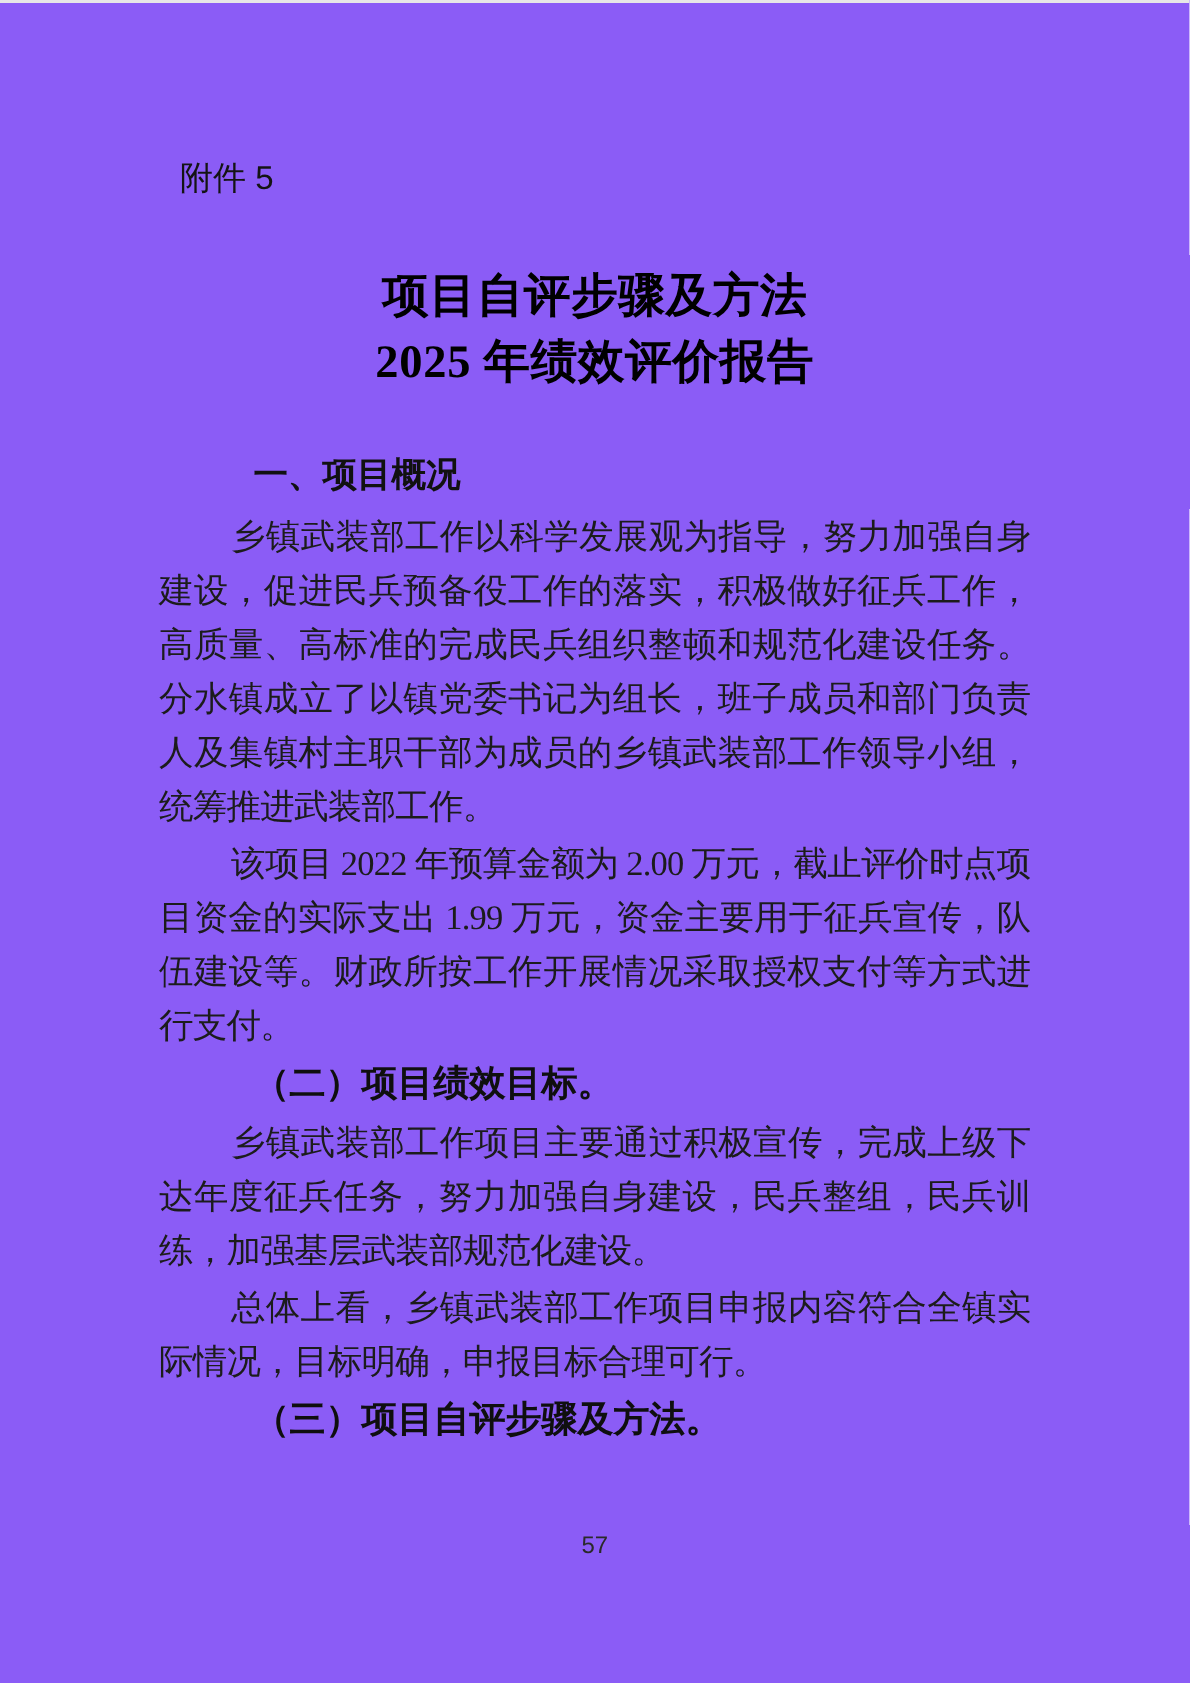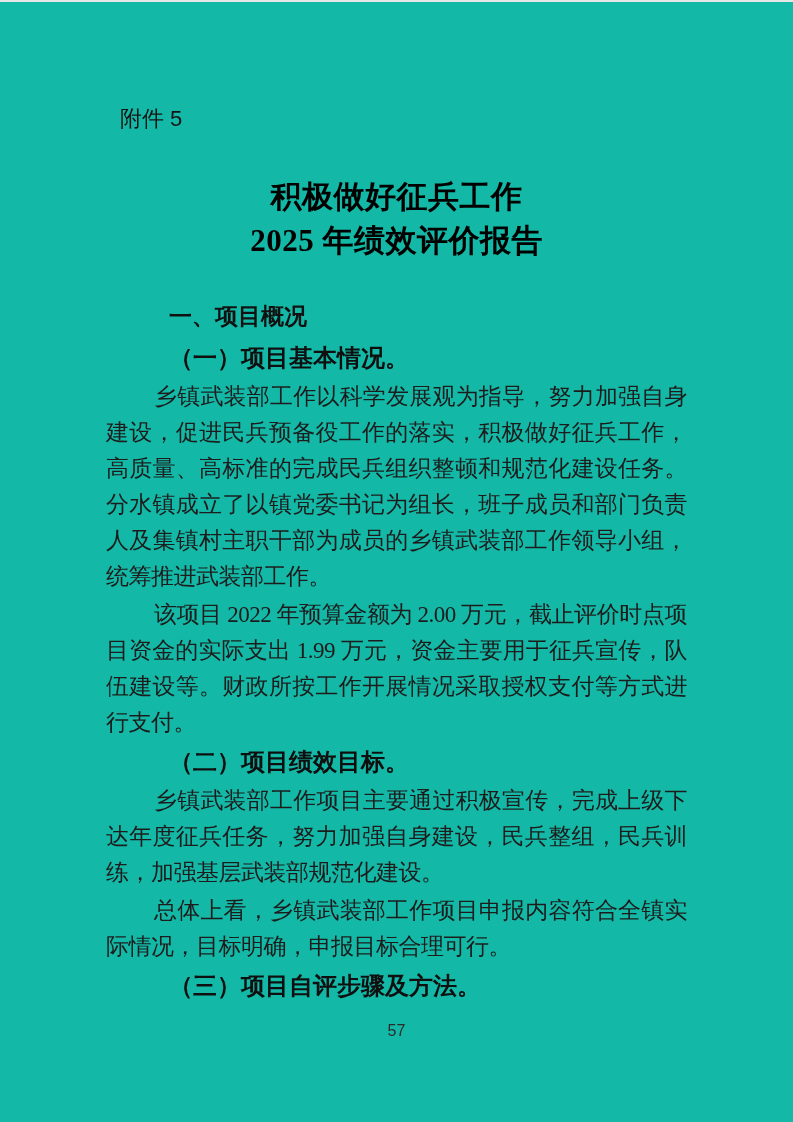--- a/index.html
+++ b/index.html
@@ -4,21 +4,21 @@
 <style>
   html, body {
     margin: 0;
     padding: 0;
     background: #ffffff;
   }
   .sheet {
     position: relative;
     width: 793px;
     height: 1122px;
-    background: #14b8a6;
+    background: #8b5cf6;
     overflow: hidden;
     font-family: "Liberation Serif", serif;
     color: #1a1a1a;
   }
   .top-edge {
     position: absolute;
     top: 0;
     left: 0;
     width: 100%;
     height: 2px;
@@ -94,27 +94,26 @@
 </style>
 </head>
 <body>
 
 <div class="sheet">
   <div class="top-edge"></div>
 
   <div class="attachment">附件 5</div>
 
   <div class="title">
-    <div>积极做好征兵工作</div>
+    <div>项目自评步骤及方法</div>
     <div>2025 年绩效评价报告</div>
   </div>
 
   <div class="content">
     <div class="h1">一、项目概况</div>
-    <div class="h2">（一）项目基本情况。</div>
     <p class="para">乡镇武装部工作以科学发展观为指导，努力加强自身建设，促进民兵预备役工作的落实，积极做好征兵工作，高质量、高标准的完成民兵组织整顿和规范化建设任务。分水镇成立了以镇党委书记为组长，班子成员和部门负责人及集镇村主职干部为成员的乡镇武装部工作领导小组，统筹推进武装部工作。</p>
     <p class="para">该项目 2022 年预算金额为 2.00 万元，截止评价时点项目资金的实际支出 1.99 万元，资金主要用于征兵宣传，队伍建设等。财政所按工作开展情况采取授权支付等方式进行支付。</p>
     <div class="h2">（二）项目绩效目标。</div>
     <p class="para">乡镇武装部工作项目主要通过积极宣传，完成上级下达年度征兵任务，努力加强自身建设，民兵整组，民兵训练，加强基层武装部规范化建设。</p>
     <p class="para">总体上看，乡镇武装部工作项目申报内容符合全镇实际情况，目标明确，申报目标合理可行。</p>
     <div class="h2">（三）项目自评步骤及方法。</div>
   </div>
 
   <div class="pagenum">57</div>
 </div>

